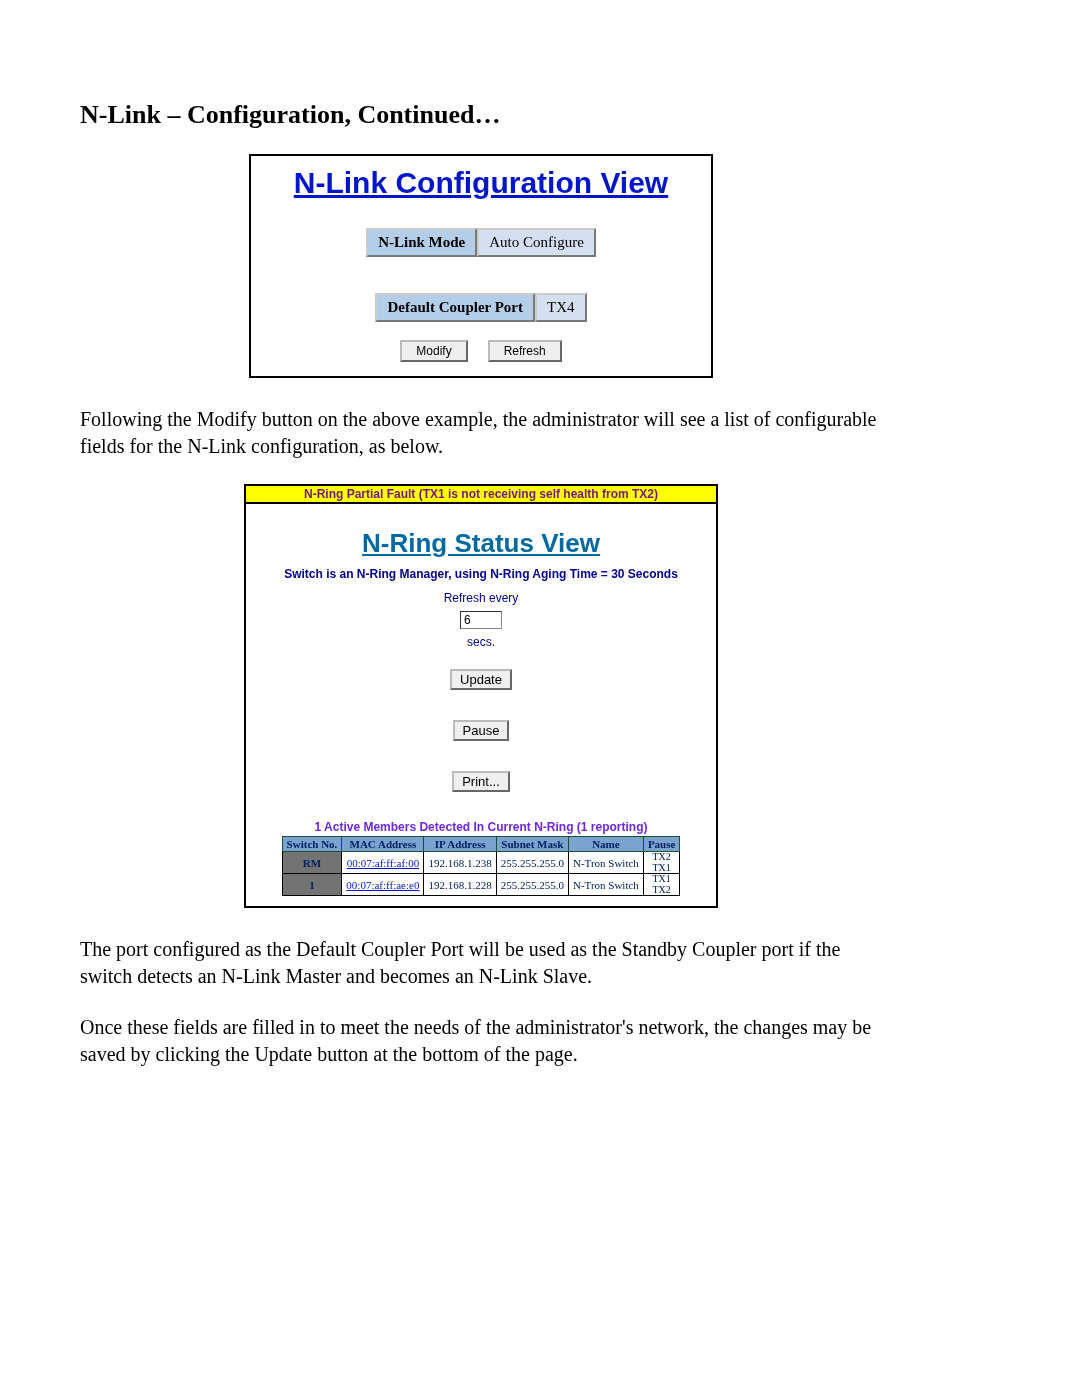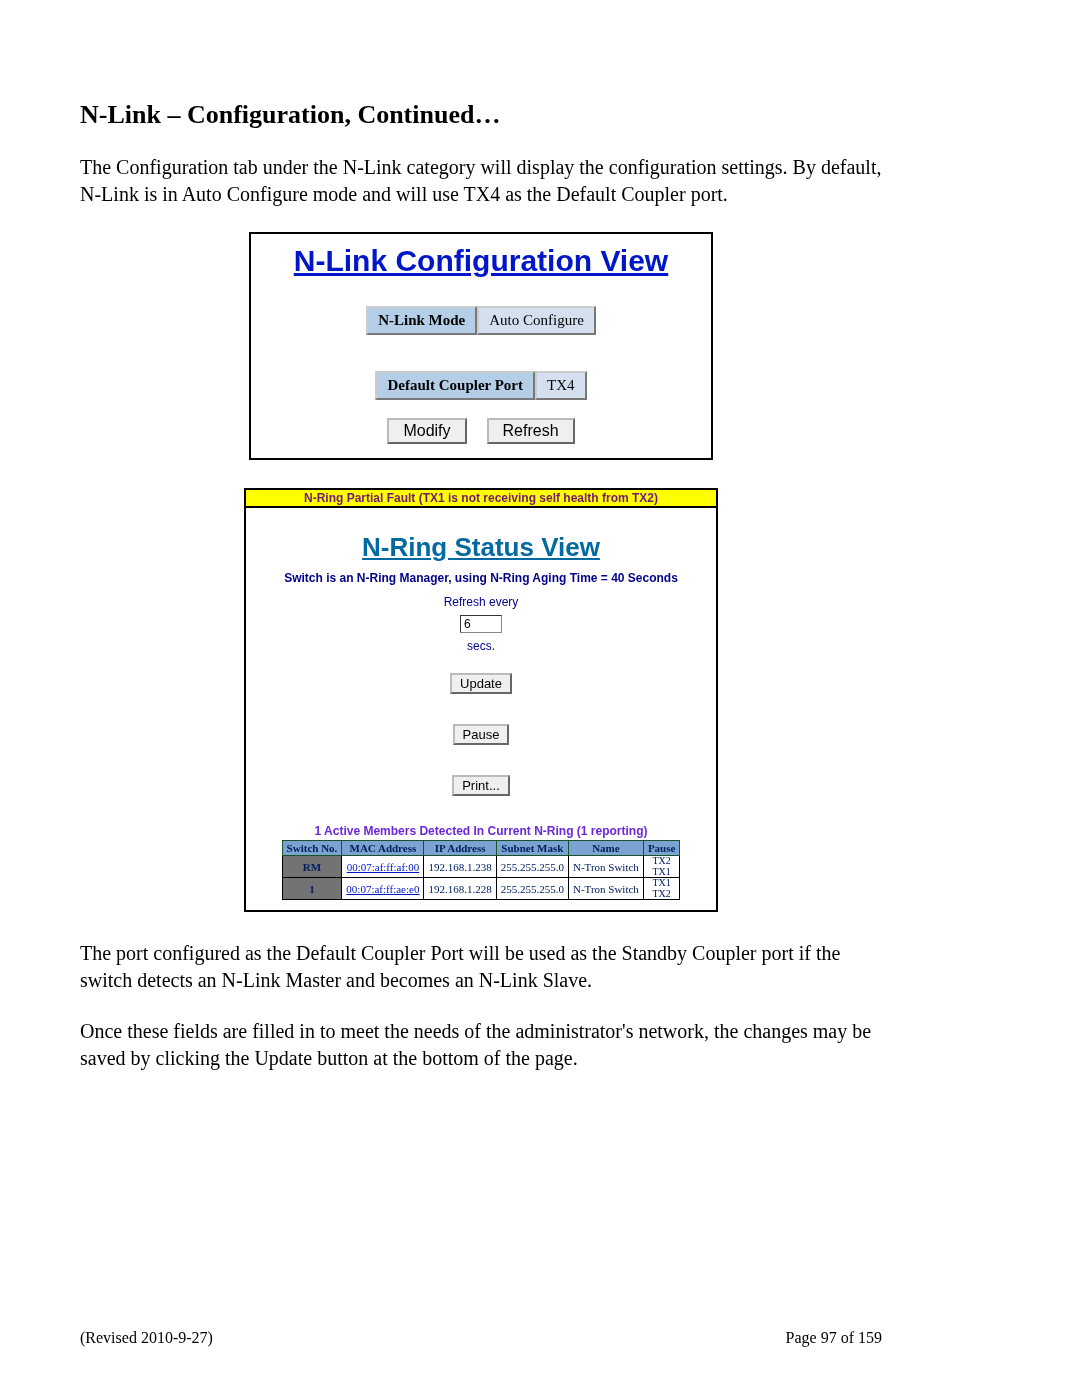--- a/index.html
+++ b/index.html
@@ -64,21 +64,21 @@
     background: #d4e0ef;
   }
   .btnrow {
     display: flex;
     justify-content: center;
     gap: 20px;
     margin-top: 14px;
   }
   .winbtn {
     font-family: Arial, sans-serif;
-    font-size: 16px;
+    font-size: 12px;
     background: #efefef;
     border: 2px outset #bbb;
     padding: 2px 14px;
     cursor: pointer;
   }
   .winbtn.sm {
     font-size: 13px;
     padding: 1px 8px;
   }
   
@@ -192,44 +192,44 @@
     font-family: "Times New Roman", serif;
   }
 </style>
 </head>
 <body>
 
 <div class="page">
 
   <h2 class="section-title">N-Link – Configuration, Continued…</h2>
 
-  <p class="body">The Configuration tab under the N-Link category will display the configuration settings.  By default, N-Link is in Auto Configure mode and will use TX4 as the Default Coupler port.</p>
 
   <div class="fig fig1">
     <div class="title">N-Link Configuration View</div>
     <div class="kv">
       <div class="kv-cell">N-Link Mode</div>
       <div class="kv-cell val">Auto Configure</div>
     </div>
     <div class="kv" style="margin-bottom:18px;">
       <div class="kv-cell">Default Coupler Port</div>
       <div class="kv-cell val">TX4</div>
     </div>
     <div class="btnrow">
       <button class="winbtn">Modify</button>
       <button class="winbtn">Refresh</button>
     </div>
   </div>
 
+  <p class="body">Following the Modify button on the above example, the administrator will see a list of configurable fields for the N-Link configuration, as below.</p>
 
   <div class="fig fig2">
     <div class="fault">N-Ring Partial Fault (TX1 is not receiving self health from TX2)</div>
     <div class="inner">
       <div class="title2">N-Ring Status View</div>
-      <div class="mgrline">Switch is an N-Ring Manager, using N-Ring Aging Time = 40 Seconds</div>
+      <div class="mgrline">Switch is an N-Ring Manager, using N-Ring Aging Time = 30 Seconds</div>
       <div class="ctrlrow">
         <span class="lbl">Refresh every</span>
         <input class="txt" value="6" style="">
         <span class="lbl">secs.</span>
         <span style="flex:0 0 8px;"></span>
         <button class="winbtn sm">Update</button>
         <span style="flex:0 0 18px;"></span>
         <button class="winbtn sm">Pause</button>
         <span style="flex:0 0 18px;"></span>
         <button class="winbtn sm">Print...</button>
@@ -270,18 +270,14 @@
             </td>
           </tr>
         </tbody>
       </table>
     </div>
   </div>
 
   <p class="body">The port configured as the Default Coupler Port will be used as the Standby Coupler port if the switch detects an N-Link Master and becomes an N-Link Slave.</p>
   <p class="body">Once these fields are filled in to meet the needs of the administrator's network, the changes may be saved by clicking the Update button at the bottom of the page.</p>
 
-  <div class="footer">
-    <span>(Revised 2010-9-27)</span>
-    <span>Page 97 of 159</span>
-  </div>
 
 </div>
 
 </body></html>

